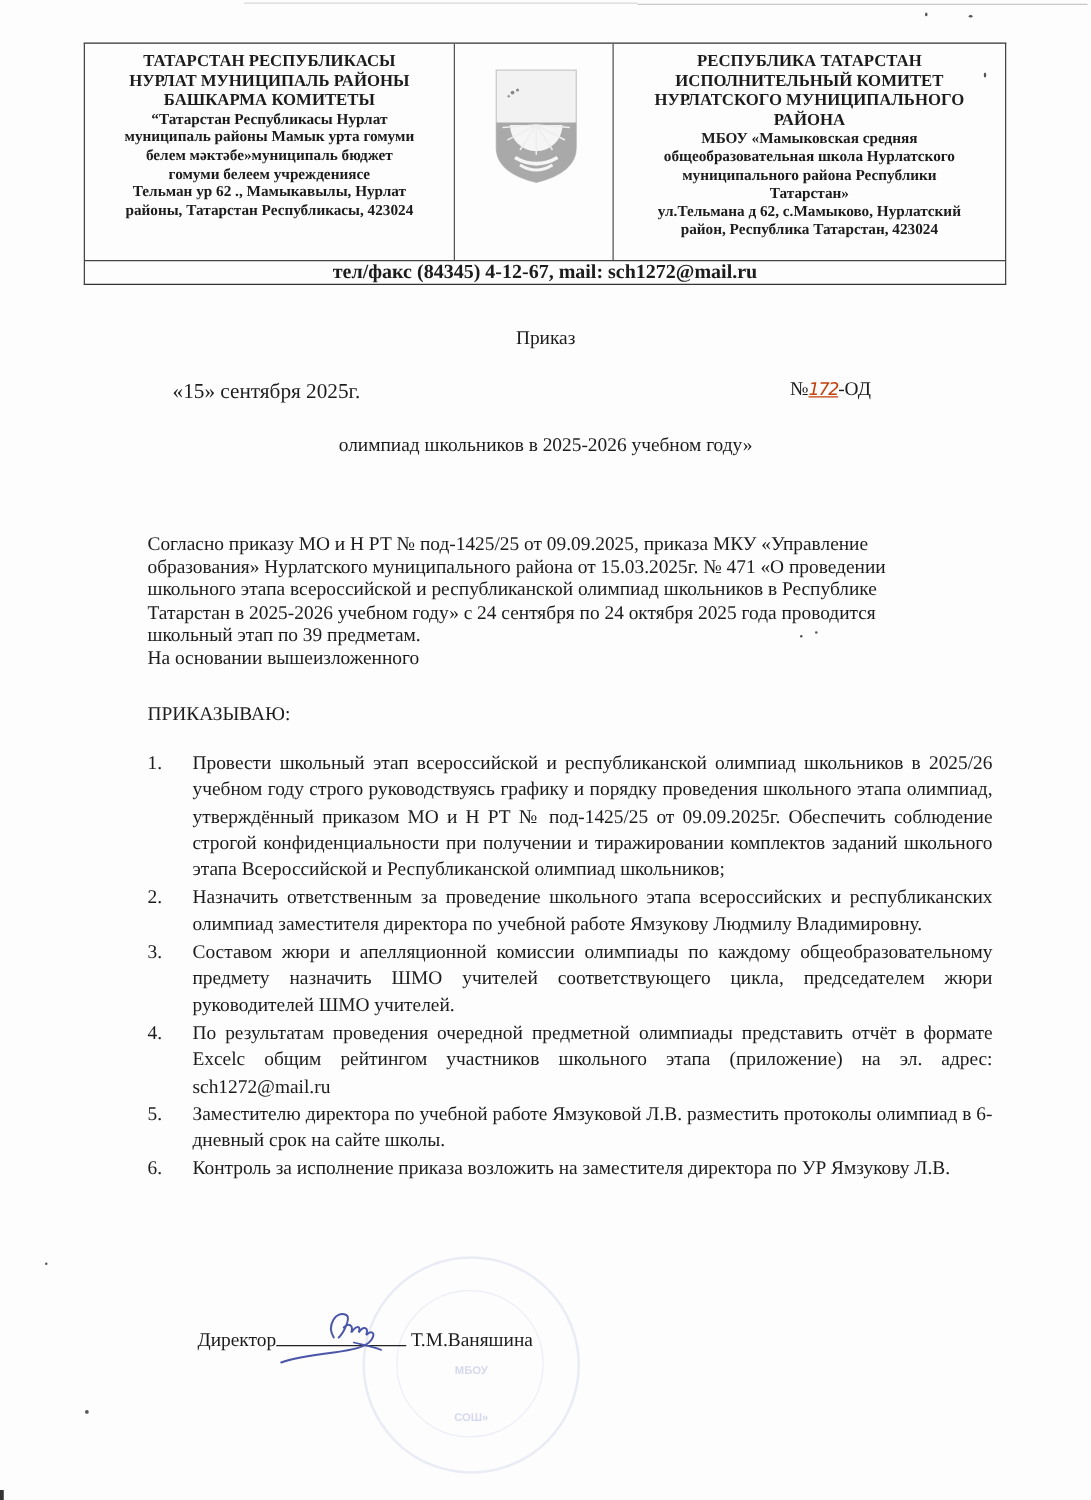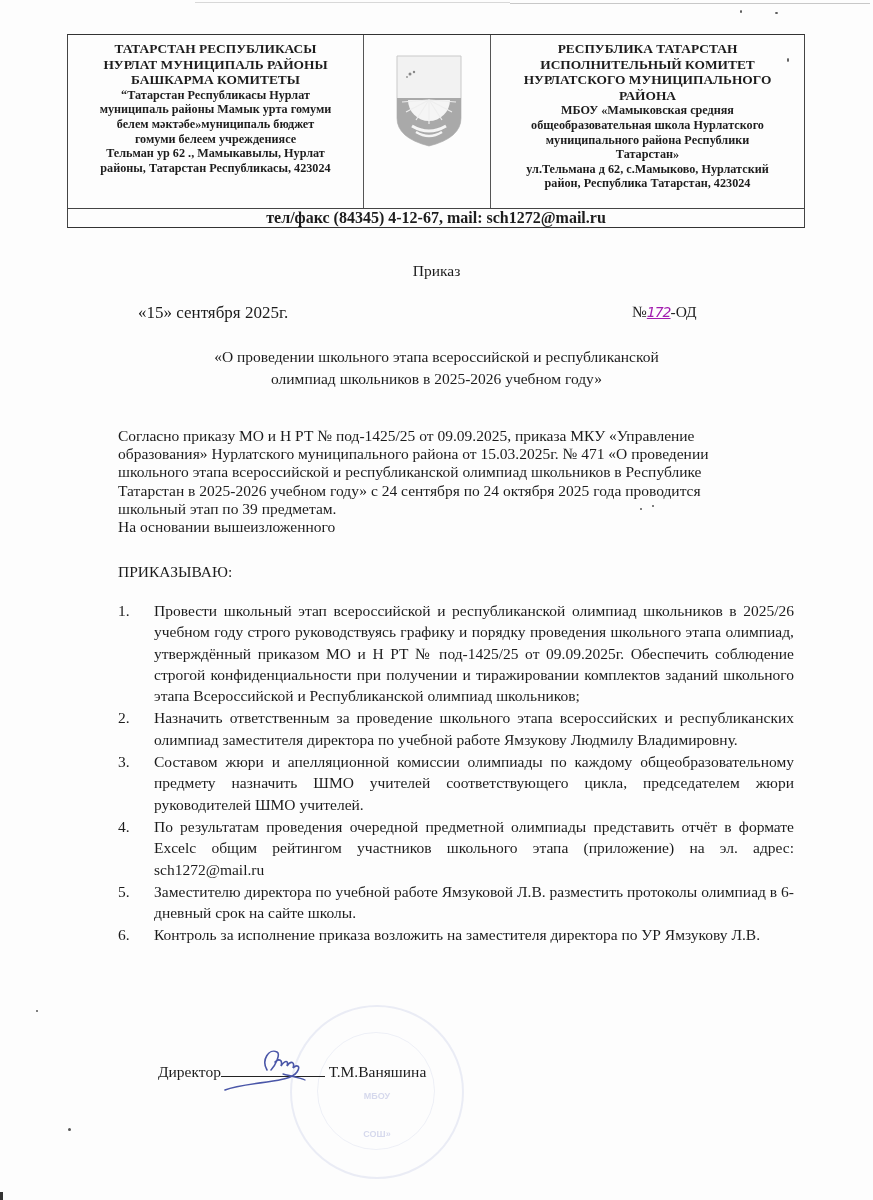--- a/index.html
+++ b/index.html
@@ -103,21 +103,21 @@
       font-size: 17px;
     }
     .order-no {
       position: absolute;
       left: 632px; top: 303px;
       font-size: 15.5px;
     }
     .order-no .hand {
       font-family: "DejaVu Sans", sans-serif;
       font-style: italic;
-      color: #a21caf;
+      color: #c2410c;
       font-size: 14px;
       text-decoration: underline;
       letter-spacing: -1px;
     }
     .subject {
       position: absolute;
       left: 120px; width: 633px;
       top: 346px;
       text-align: center;
       font-size: 15.5px;
@@ -261,21 +261,20 @@
 
   <div class="title">Приказ</div>
 
   <div class="date">«15» сентября  2025г.</div>
 
   <div class="order-no">
     <span>№</span><span class="hand">172</span><span>-ОД</span>
   </div>
 
   <div class="subject">
-    <div>«О проведении школьного этапа всероссийской и республиканской</div>
     <div>олимпиад школьников в 2025-2026 учебном году»</div>
   </div>
 
   <div class="preamble">
     <div>Согласно приказу МО и Н РТ № под-1425/25 от 09.09.2025, приказа МКУ «Управление</div>
     <div>образования» Нурлатского муниципального района от 15.03.2025г. № 471 «О проведении</div>
     <div>школьного этапа всероссийской и республиканской олимпиад школьников в Республике</div>
     <div>Татарстан в 2025-2026 учебном году» с 24 сентября по 24 октября 2025 года проводится</div>
     <div>школьный этап по 39 предметам.</div>
     <div>На основании вышеизложенного</div>

